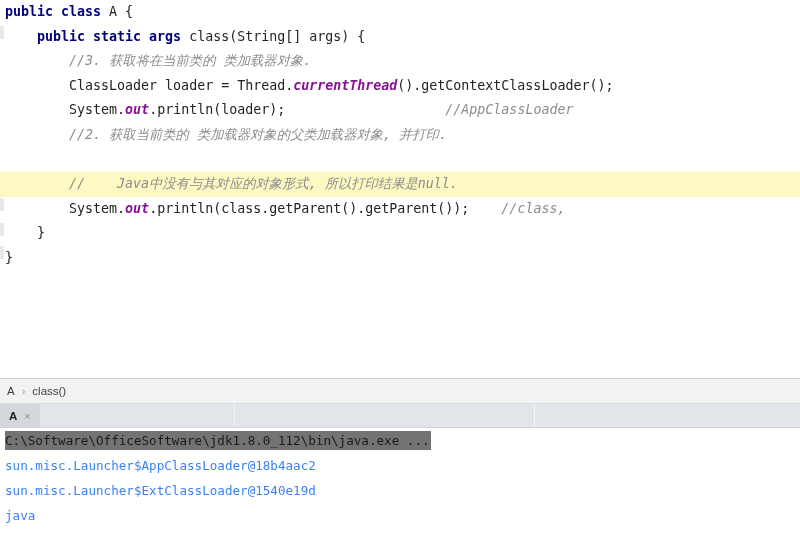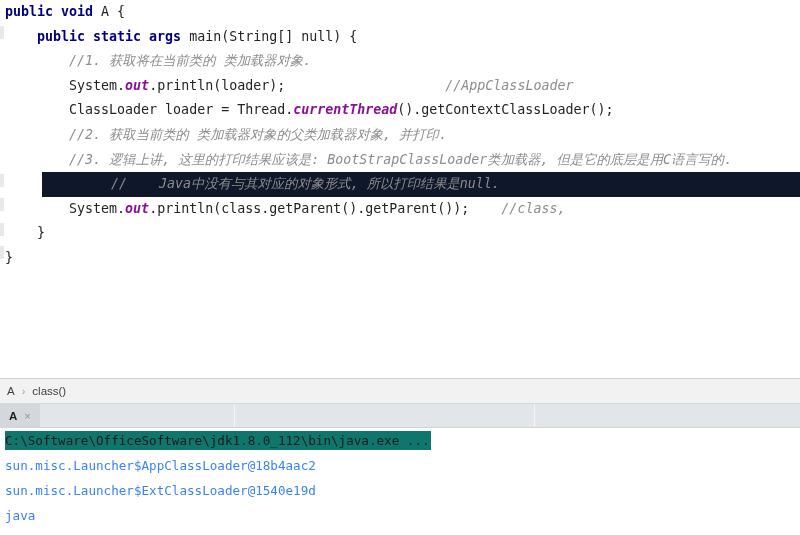--- a/index.html
+++ b/index.html
@@ -45,21 +45,21 @@
   }
   .line {
     height: 24.6px;
     line-height: 24.6px;
     font-size: 13.3px;
     white-space: pre;
     padding-left: 5px;
     position: relative;
     letter-spacing: 0px;
   }
-  .line.hl { background: #0f172a; margin-left: 42px; }
+  .line.hl { background: #fef9c3; }
 
   .kw   { color: #000080; font-weight: bold; }
   .plain{ color: #232323; }
   .fld  { color: #871094; font-style: italic; font-weight: bold; }
   .cmt  { color: #8c8c8c; font-style: italic; }
 
   
   #bottom {
     position: absolute;
     left: 0; top: 378px;
@@ -140,43 +140,43 @@
     font-size: 12.6px;
     font-family: "DejaVu Sans Mono", "Liberation Mono", monospace;
     color: #3b82f6;
     white-space: pre;
     padding-left: 5px;
   }
   .cline.cmdline {
     color: #1a1a1a;
   }
   .cline.cmdline .cmdtext {
-    background: #0f766e;
+    background: #737373;
     padding: 2px 1px 2px 0;
   }
 </style>
 </head>
 <body>
 
 <div id="editor">
   <div class="gutter">
       <div class="gutter-mark" style="top: 26px;"></div>
       <div class="gutter-mark" style="top: 174px;"></div>
       <div class="gutter-mark" style="top: 198px;"></div>
       <div class="gutter-mark" style="top: 223px;"></div>
       <div class="gutter-mark" style="top: 246px;"></div>
     </div>
   <div class="code-area">
-      <div class="line"><span class="plain"></span><span class="kw">public void </span><span class="plain">A {</span></div>
-      <div class="line"><span class="plain">    </span><span class="kw">public static args </span><span class="plain">main(String[] null) {</span></div>
-      <div class="line"><span class="plain">        </span><span class="cmt">//1. 获取将在当前类的 类加载器对象.</span></div>
+      <div class="line"><span class="plain"></span><span class="kw">public class </span><span class="plain">A {</span></div>
+      <div class="line"><span class="plain">    </span><span class="kw">public static args </span><span class="plain">class(String[] args) {</span></div>
+      <div class="line"><span class="plain">        </span><span class="cmt">//3. 获取将在当前类的 类加载器对象.</span></div>
+      <div class="line"><span class="plain">        </span><span class="plain">ClassLoader loader = Thread.</span><span class="fld">currentThread</span><span class="plain">().getContextClassLoader();</span></div>
       <div class="line"><span class="plain">        </span><span class="plain">System.</span><span class="fld">out</span><span class="plain">.println(loader);</span><span class="cmt">                    //AppClassLoader</span></div>
-      <div class="line"><span class="plain">        </span><span class="plain">ClassLoader loader = Thread.</span><span class="fld">currentThread</span><span class="plain">().getContextClassLoader();</span></div>
       <div class="line"><span class="plain">        </span><span class="cmt">//2. 获取当前类的 类加载器对象的父类加载器对象, 并打印.</span></div>
-      <div class="line"><span class="plain">        </span><span class="cmt">//3. 逻辑上讲, 这里的打印结果应该是: BootStrapClassLoader类加载器, 但是它的底层是用C语言写的.</span></div>
+      <div class="line"><span class="plain">        </span></div>
       <div class="line hl"><span class="plain">        </span><span class="cmt">//    Java中没有与其对应的对象形式, 所以打印结果是null.</span></div>
       <div class="line"><span class="plain">        </span><span class="plain">System.</span><span class="fld">out</span><span class="plain">.println(class.getParent().getParent());</span><span class="cmt">    //class,</span></div>
       <div class="line"><span class="plain">    </span><span class="plain">}</span></div>
       <div class="line"><span class="plain"></span><span class="plain">}</span></div>
     </div>
 </div>
 
 <div id="bottom">
   <div id="panel-divider"></div>
 

